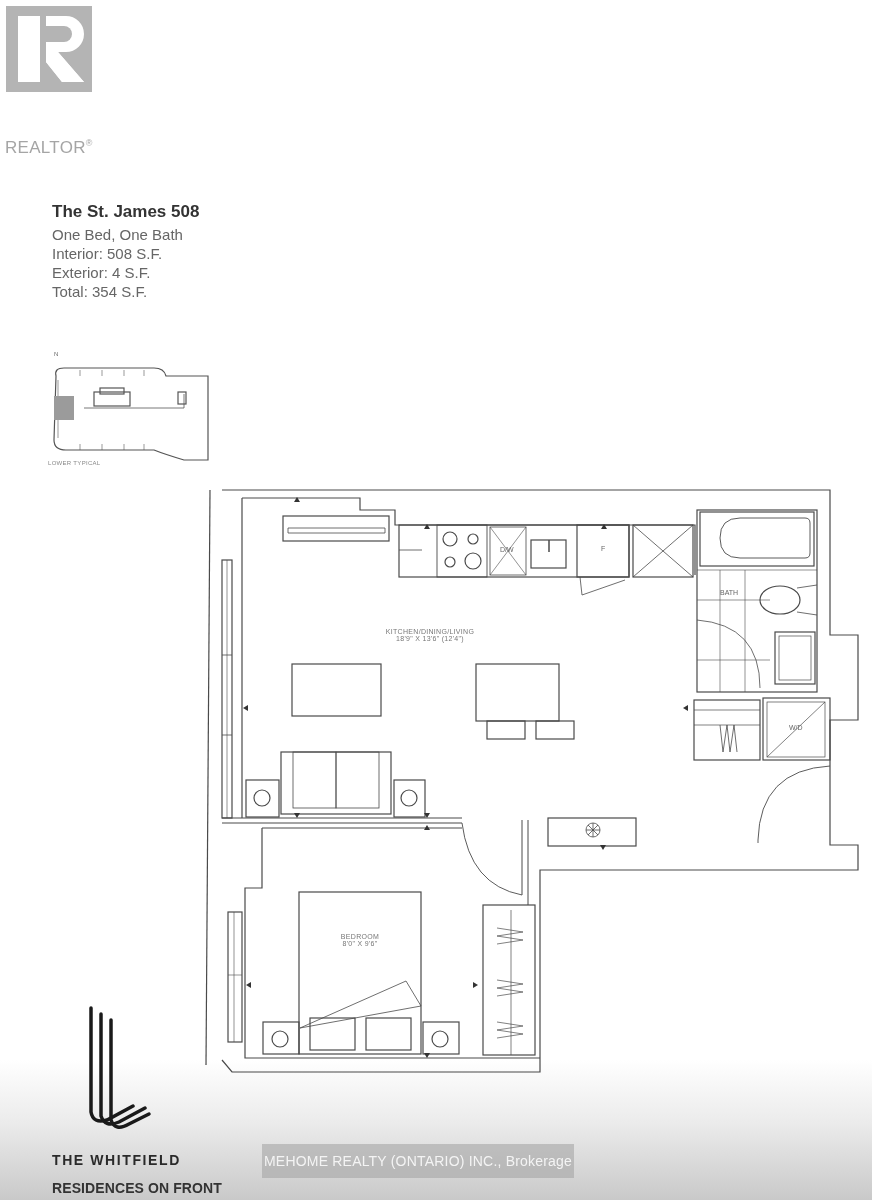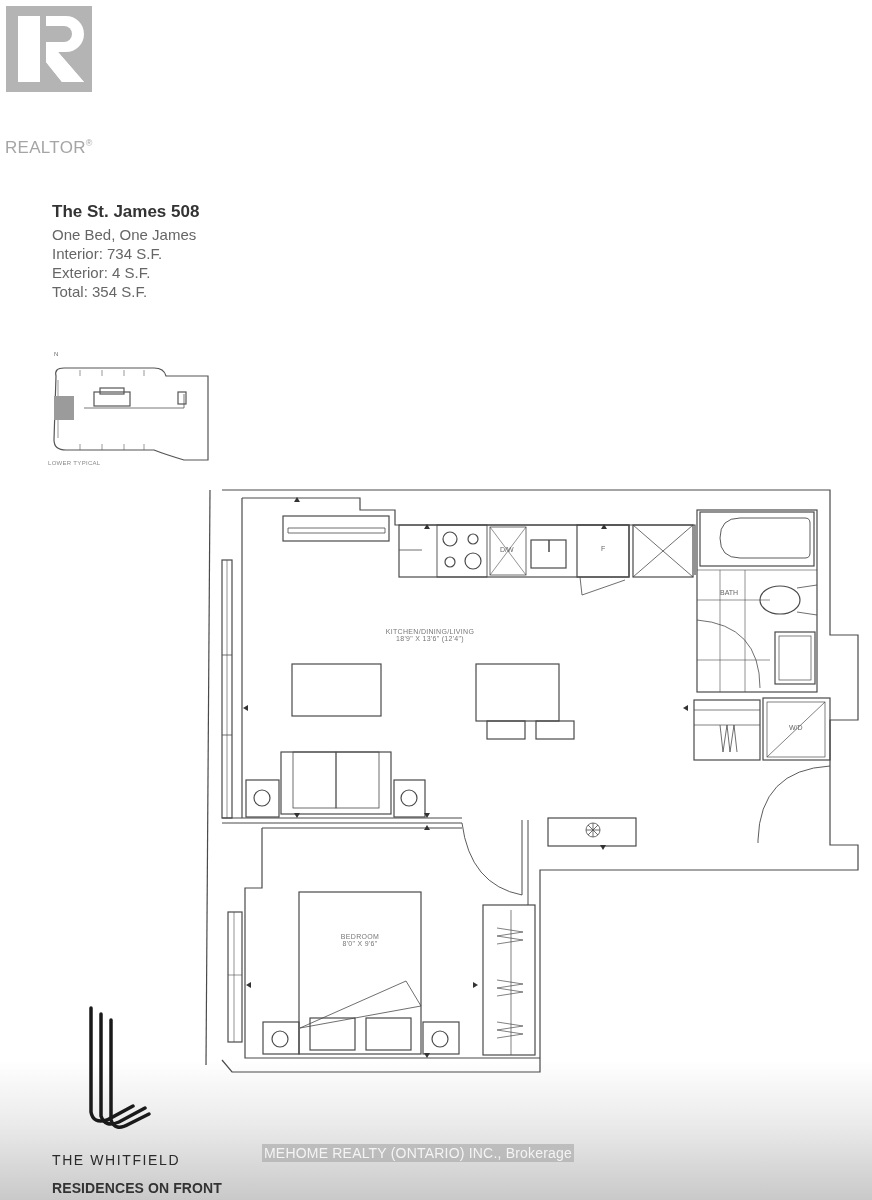--- a/index.html
+++ b/index.html
@@ -25,25 +25,25 @@
   .unit-info { position: absolute; left: 52px; top: 202px; color: #555; }
   .unit-title { font-size: 17px; font-weight: bold; color: #333; margin-bottom: 3px; }
   .unit-line { font-size: 15px; line-height: 19px; color: #666; }
   .keyplan { position: absolute; left: 44px; top: 346px; }
   .keyplan-label { position: absolute; left: 48px; top: 460px; font-size: 6px; color: #888; letter-spacing: 0.3px; }
   .floorplan { position: absolute; left: 0; top: 0; }
   .room-label {
     position: absolute; font-size: 7px; color: #777; text-align: center; letter-spacing: 0.3px;
   }
   .brand { position: absolute; left: 45px; top: 1000px; width: 160px; }
-  .brand-name { position: absolute; left: 52px; top: 1152px; font-size: 14px; font-weight: normal; letter-spacing: 1.6px; color: #2a2a2a; text-align: center; }
+  .brand-name { position: absolute; left: 52px; top: 1152px; font-size: 14px; font-weight: bold; letter-spacing: 1.6px; color: #2a2a2a; text-align: center; }
   .brand-sub { position: absolute; left: 52px; top: 1180px; font-size: 14px; font-weight: bold; color: #333; letter-spacing: 0.1px; }
   .brokerage {
     position: absolute; left: 262px; top: 1144px; font-size: 14px; color: #f4f4f4;
-    background: rgba(160,160,160,0.55); padding: 1px 2px; letter-spacing: 0.2px;
+    background: rgba(160,160,160,0.55); padding: 9px 2px; letter-spacing: 0.2px;
   }
 </style>
 </head>
 <body>
 
 <div class="bottom-fade"></div>
 
 <div class="realtor-logo">
   <div class="realtor-mark">
     <svg width="86" height="86" viewBox="0 0 86 86">
@@ -52,22 +52,22 @@
       <path d="M40 10 H60 A18 18 0 0 1 60 46 H52 L78 76 H56 L40 56 Z" fill="#ffffff"></path>
       <path d="M40 46 L40 56 L56 76 L78 76 L52 46 Z" fill="#ffffff"></path>
       <path d="M40 20 H58 A8 8 0 0 1 58 36 H40 Z" fill="#b4b4b4"></path>
     </svg>
   </div>
 </div>
 <div class="realtor-text"><span>REALTOR</span><sup>®</sup></div>
 
 <div class="unit-info">
   <div class="unit-title">The St. James 508</div>
-  <div class="unit-line">One Bed, One James</div>
-  <div class="unit-line">Interior: 734 S.F.</div>
+  <div class="unit-line">One Bed, One Bath</div>
+  <div class="unit-line">Interior: 508 S.F.</div>
   <div class="unit-line">Exterior: 4 S.F.</div>
   <div class="unit-line">Total: 354 S.F.</div>
 </div>
 
 <div class="keyplan">
   <svg width="170" height="118" viewBox="0 0 170 118">
     <g fill="none" stroke="#555" stroke-width="1.2">
       <path d="M12 30 Q10 22 20 22 L110 22 Q120 22 122 30 L164 30 L164 114 L140 114 Q120 108 110 104 L22 104 Q10 104 10 94 Z"></path>
       <path d="M14 34 L14 92" stroke-width="0.6"></path>
       <path d="M36 24 L36 30 M58 24 L58 30 M80 24 L80 30 M100 24 L100 30" stroke-width="0.6"></path>

